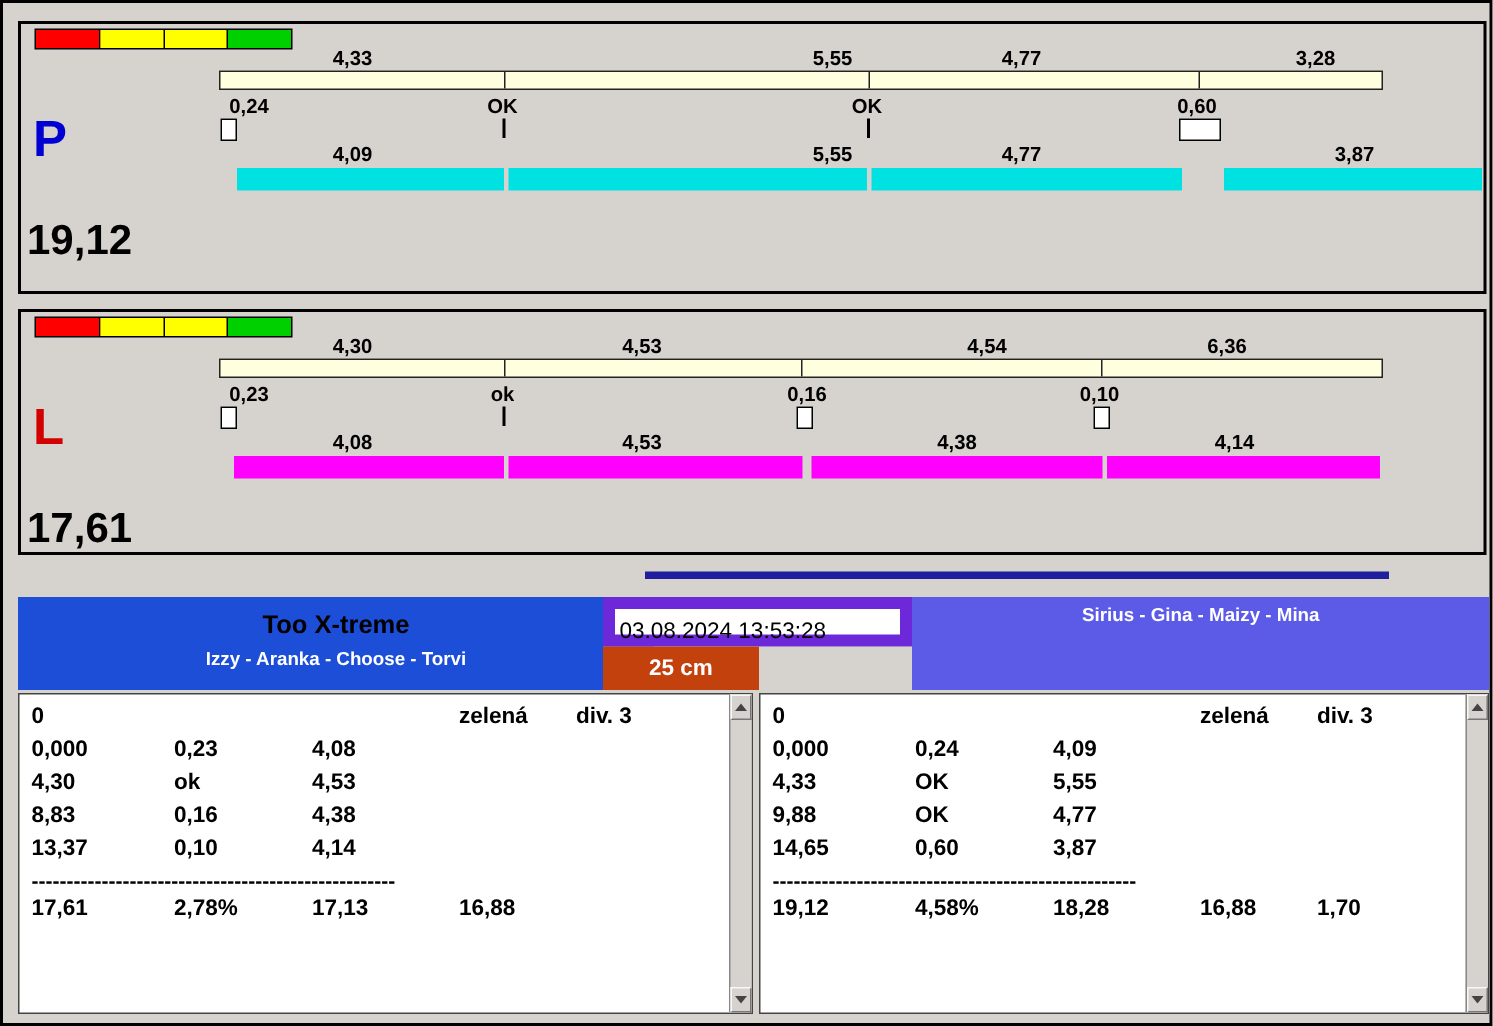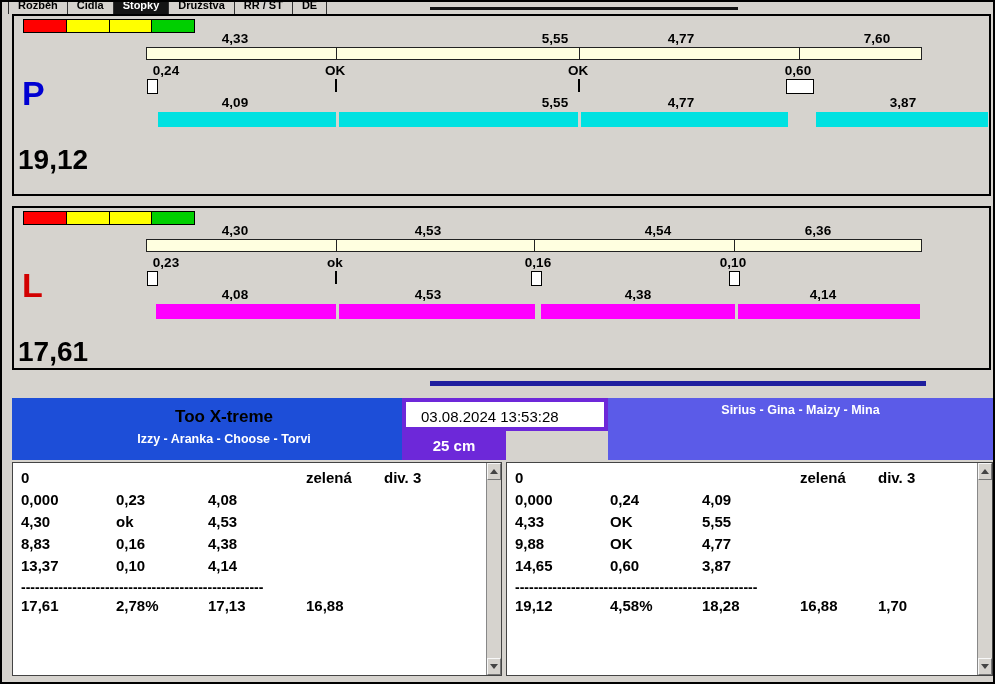--- a/index.html
+++ b/index.html
@@ -35,26 +35,26 @@
 
   .blue-line{position:absolute;left:428px;top:379px;width:496px;height:5px;background:#1f1f9e;}
 
   
   .th{position:absolute;top:396px;height:62px;text-align:center;}
   .th.left{left:10px;width:424px;background:#1d4ed8;}
   .th.right{left:606px;width:385px;background:#5b5be8;}
   .tname{font-size:17px;font-weight:bold;padding-top:9px;}
   .tdogs{font-size:12.5px;font-weight:bold;color:#fff;padding-top:5px;}
   .ccol{position:absolute;left:400px;top:396px;width:206px;height:62px;}
-  .timestamp{height:33px;background:#fff;border:4px solid #6d28d9;box-sizing:border-box;
-             font-size:15px;line-height:29px;padding-left:15px;}
+  .timestamp{height:33px;background:#fff;border:8px solid #6d28d9;box-sizing:border-box;
+             font-size:15px;line-height:29px;padding-left:3px;}
   .hrow{display:flex;height:29px;}
   .hcell{color:#fff;font-weight:bold;font-size:15px;text-align:center;line-height:29px;}
   .hcell.red{width:102px;background:#e64c4c;}
-  .hcell.blue{width:104px;background:#6d28d9;}
+  .hcell.blue{width:104px;background:#c2410c;}
 
   
   .dpanel{position:absolute;top:460px;height:214px;background:#fff;border:1px solid #444;box-sizing:border-box;}
   .dpanel.left{left:10px;width:490px;}
   .dpanel.right{left:504px;width:487px;}
   .dcontent{position:absolute;left:0;top:0;right:14px;bottom:0;padding:6px 0 0 8px;overflow:hidden;}
   .drow{display:flex;height:22px;font-size:15px;font-weight:bold;white-space:nowrap;}
   .c1{width:95px;}.c2{width:92px;}.c3{width:98px;}.c4{width:78px;}.c5{flex:1;}
   .drow.sep{height:18px;font-size:14px;display:block;overflow:hidden;}
 
@@ -63,45 +63,34 @@
         border-color:#f8f8f8 #777 #777 #f8f8f8;display:flex;align-items:center;justify-content:center;}
   .sbtn.up{top:0;}.sbtn.dn{bottom:0;}
   .tri-up{width:0;height:0;border-left:4px solid transparent;border-right:4px solid transparent;border-bottom:5px solid #444;}
   .tri-dn{width:0;height:0;border-left:4px solid transparent;border-right:4px solid transparent;border-top:5px solid #444;}
 </style>
 </head>
 <body>
 
 <div class="window">
 
-  <div class="tabbar">
-    <div class="tabs-inner">
-      <div class="tab">Rozběh</div>
-      <div class="tab">Čidla</div>
-      <div class="tab sel">Stopky</div>
-      <div class="tab">Družstva</div>
-      <div class="tab">RR / ST</div>
-      <div class="tab">DE</div>
-    </div>
-    <div class="topline"></div>
-  </div>
 
   <div class="lane" style="top:12px;height:182px;">
     <div class="tl">
       <i style="background:#ff0000"></i>
       <i style="background:#ffff00"></i>
       <i style="background:#ffff00"></i>
       <i style="background:#00cf00"></i>
     </div>
 
     <div class="lrow" style="top:15px">
       <span style="left:221px">4,33</span>
       <span style="left:541px">5,55</span>
       <span style="left:667px">4,77</span>
-      <span style="left:863px">7,60</span>
+      <span style="left:863px">3,28</span>
     </div>
 
     <div class="cream" style="left:132px;top:31px;width:776px">
       <i style="left:189px"></i>
       <i style="left:432px"></i>
       <i style="left:652px"></i>
     </div>
 
     <div class="lrow" style="top:47px">
       <span style="left:152px">0,24</span>

